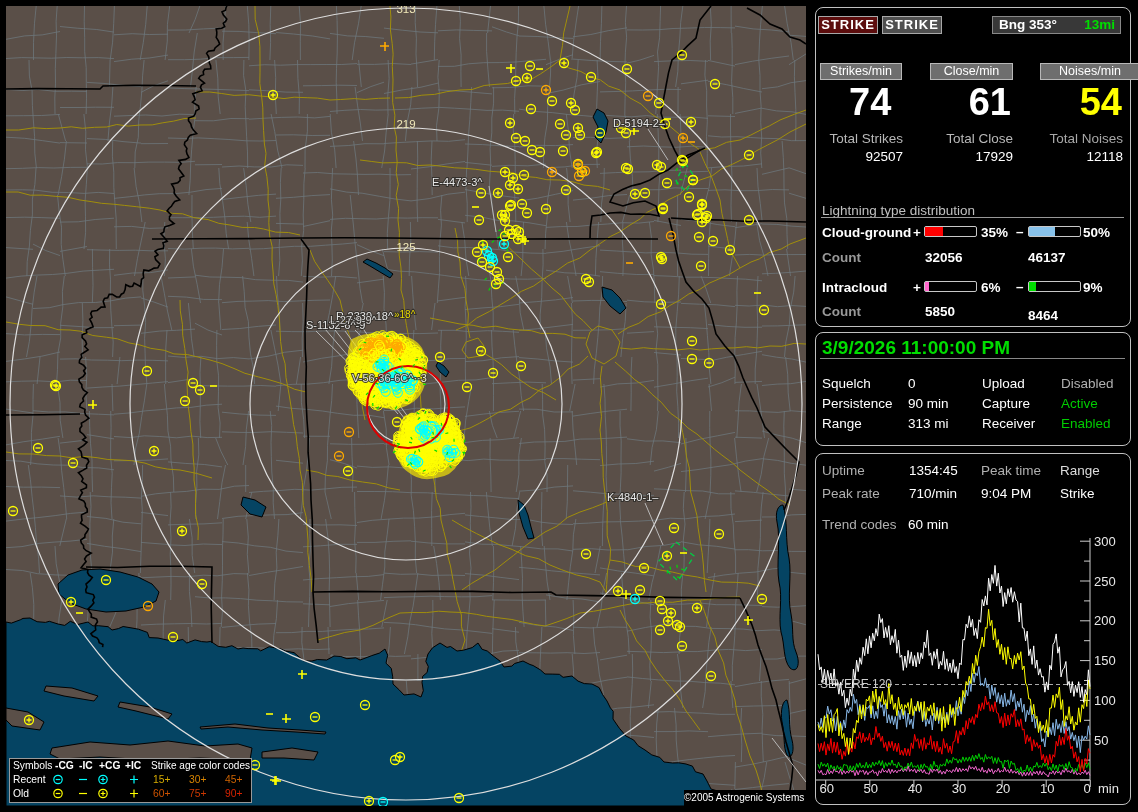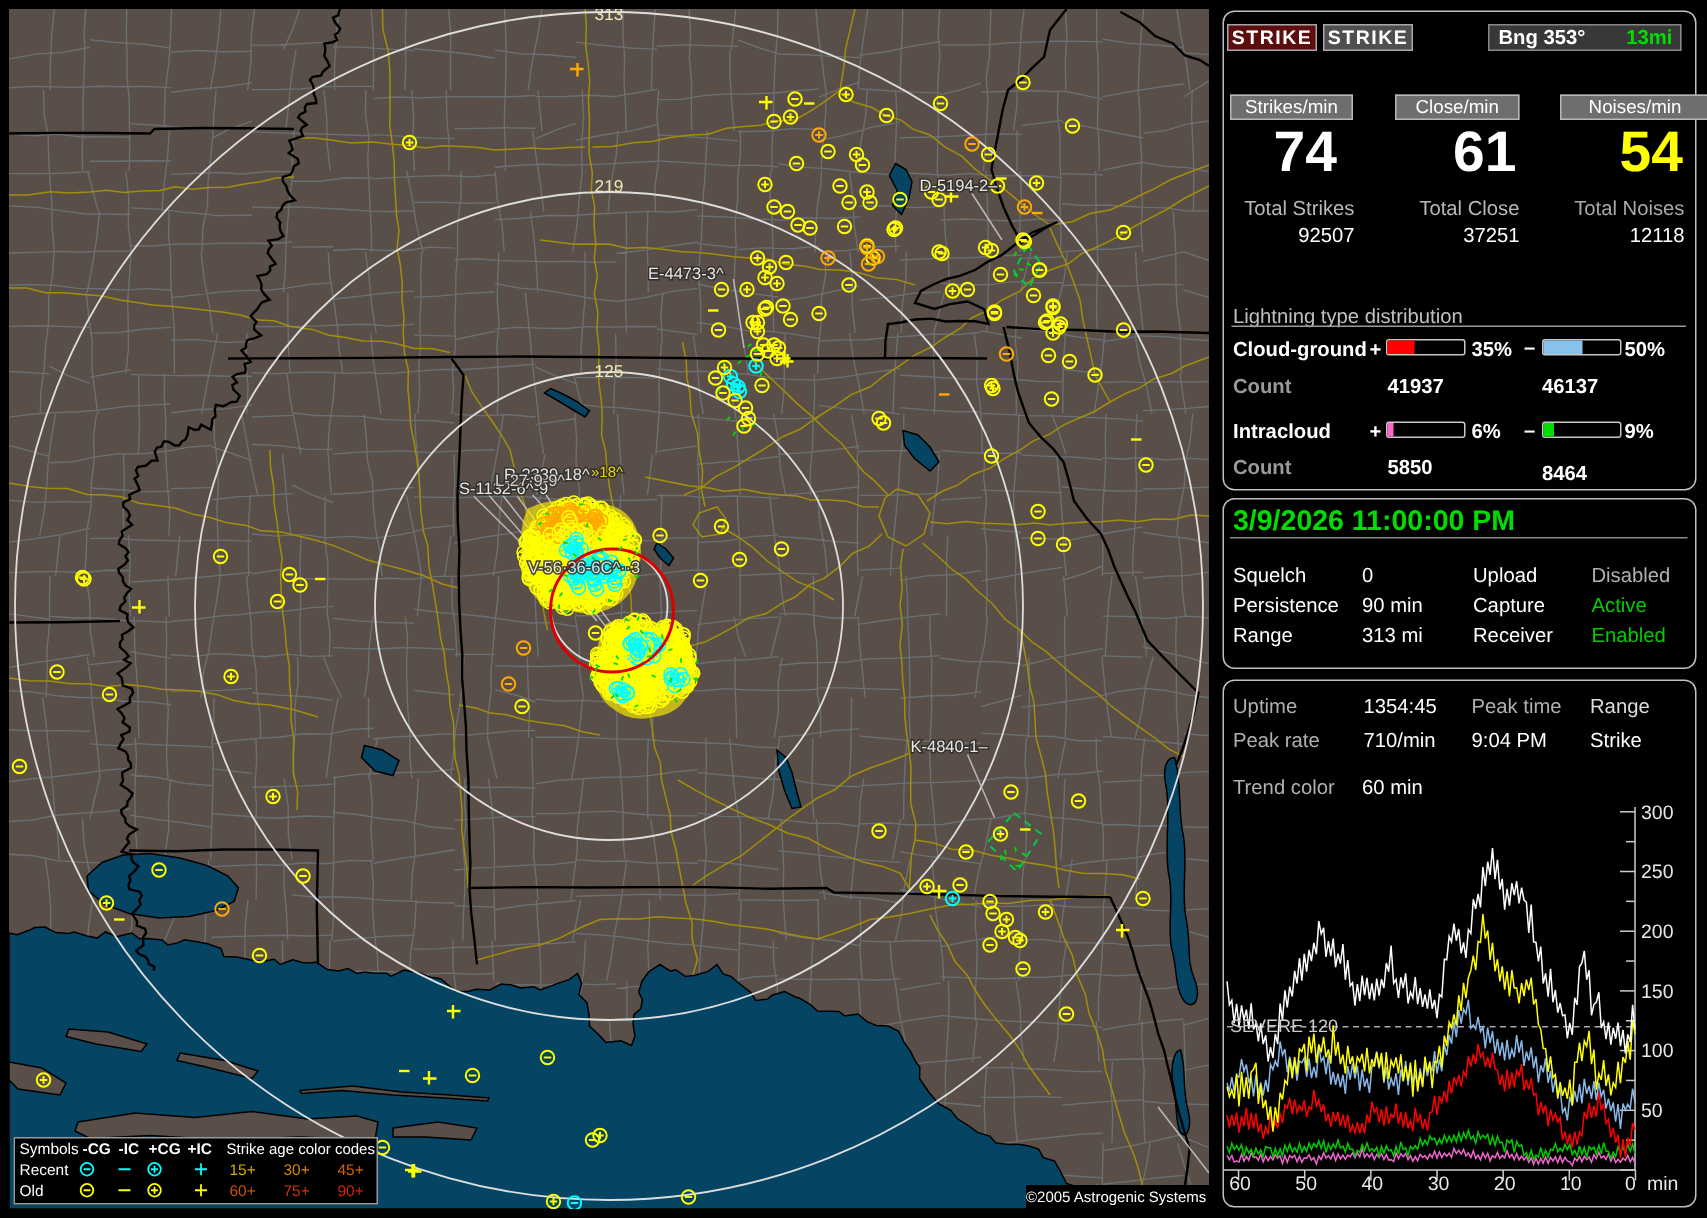--- a/index.html
+++ b/index.html
@@ -1447,33 +1447,33 @@
 <div class="gbox" style="left:820px;top:63px;width:82px">Strikes/min</div>
 <div class="gbox" style="left:930px;top:63px;width:83px">Close/min</div>
 <div class="gbox" style="left:1040px;top:63px;width:100px">Noises/min</div>
 <div class="t" style="left:849px;top:81px;width:100px;color:#fff;font-size:38px;font-weight:bold">74</div>
 <div class="t" style="left:911px;top:81px;width:100px;text-align:right;color:#fff;font-size:38px;font-weight:bold">61</div>
 <div class="t" style="left:1022px;top:81px;width:100px;text-align:right;color:#ffff00;font-size:38px;font-weight:bold">54</div>
 <div class="t" style="left:803px;top:131px;width:100px;text-align:right;color:#b8b8b8;font-size:13.5px">Total Strikes</div>
 <div class="t" style="left:913px;top:131px;width:100px;text-align:right;color:#b8b8b8;font-size:13.5px">Total Close</div>
 <div class="t" style="left:1023px;top:131px;width:100px;text-align:right;color:#a8a8a8;font-size:13.5px">Total Noises</div>
 <div class="t" style="left:803px;top:149px;width:100px;text-align:right;color:#fff;font-size:13.5px">92507</div>
-<div class="t" style="left:913px;top:149px;width:100px;text-align:right;color:#fff;font-size:13.5px">37251</div>
+<div class="t" style="left:913px;top:149px;width:100px;text-align:right;color:#fff;font-size:13.5px">17929</div>
 <div class="t" style="left:1023px;top:149px;width:100px;text-align:right;color:#fff;font-size:13.5px">12118</div>
 <div class="t" style="left:822px;top:203px;color:#c0c0c0;font-size:13.5px">Lightning type distribution</div>
 <div class="t" style="left:821px;top:217px;width:303px;border-top:1px solid #999"></div>
 <div class="t" style="left:822px;top:225px;color:#fff;font-size:13.5px;font-weight:bold">Cloud-ground</div>
 <div class="t" style="left:913px;top:225px;color:#fff;font-size:13.5px;font-weight:bold">+</div>
 <div class="t" style="left:924px;top:226px;width:53px;height:11px;border:1.5px solid #c8c8c8;border-radius:2px"><div style="width:36%;height:100%;background:#ff0000"></div></div>
 <div class="t" style="left:981px;top:225px;color:#fff;font-size:13.5px;font-weight:bold">35%</div>
 <div class="t" style="left:1016px;top:224px;color:#fff;font-size:13.5px;font-weight:bold">–</div>
 <div class="t" style="left:1028px;top:226px;width:53px;height:11px;border:1.5px solid #c8c8c8;border-radius:2px"><div style="width:50%;height:100%;background:#88c2ea"></div></div>
 <div class="t" style="left:1083px;top:225px;color:#fff;font-size:13.5px;font-weight:bold">50%</div>
 <div class="t" style="left:822px;top:250px;color:#999;font-size:13.5px;font-weight:bold">Count</div>
-<div class="t" style="left:925px;top:250px;color:#fff;font-size:13.5px;font-weight:bold">41937</div>
+<div class="t" style="left:925px;top:250px;color:#fff;font-size:13.5px;font-weight:bold">32056</div>
 <div class="t" style="left:1028px;top:250px;color:#fff;font-size:13.5px;font-weight:bold">46137</div>
 <div class="t" style="left:822px;top:280px;color:#fff;font-size:13.5px;font-weight:bold">Intracloud</div>
 <div class="t" style="left:913px;top:280px;color:#fff;font-size:13.5px;font-weight:bold">+</div>
 <div class="t" style="left:924px;top:281px;width:53px;height:11px;border:1.5px solid #c8c8c8;border-radius:2px"><div style="width:8%;height:100%;background:#ff66cc"></div></div>
 <div class="t" style="left:981px;top:280px;color:#fff;font-size:13.5px;font-weight:bold">6%</div>
 <div class="t" style="left:1016px;top:279px;color:#fff;font-size:13.5px;font-weight:bold">–</div>
 <div class="t" style="left:1028px;top:281px;width:53px;height:11px;border:1.5px solid #c8c8c8;border-radius:2px"><div style="width:13%;height:100%;background:#00dd00"></div></div>
 <div class="t" style="left:1083px;top:280px;color:#fff;font-size:13.5px;font-weight:bold">9%</div>
 <div class="t" style="left:822px;top:304px;color:#999;font-size:13.5px;font-weight:bold">Count</div>
 <div class="t" style="left:925px;top:304px;color:#fff;font-size:13.5px;font-weight:bold">5850</div>
@@ -1493,21 +1493,21 @@
 <div class="t" style="left:982px;top:416px;color:#fff;font-size:13.5px">Receiver</div>
 <div class="t" style="left:1061px;top:416px;color:#00cc00;font-size:13.5px">Enabled</div>
 <div class="t" style="left:822px;top:463px;color:#b0b0b0;font-size:13.5px">Uptime</div>
 <div class="t" style="left:909px;top:463px;color:#fff;font-size:13.5px">1354:45</div>
 <div class="t" style="left:981px;top:463px;color:#b0b0b0;font-size:13.5px">Peak time</div>
 <div class="t" style="left:1060px;top:463px;color:#ddd;font-size:13.5px">Range</div>
 <div class="t" style="left:822px;top:486px;color:#b0b0b0;font-size:13.5px">Peak rate</div>
 <div class="t" style="left:909px;top:486px;color:#fff;font-size:13.5px">710/min</div>
 <div class="t" style="left:981px;top:486px;color:#fff;font-size:13.5px">9:04 PM</div>
 <div class="t" style="left:1060px;top:486px;color:#fff;font-size:13.5px">Strike</div>
-<div class="t" style="left:822px;top:517px;color:#b0b0b0;font-size:13.5px">Trend color</div>
+<div class="t" style="left:822px;top:517px;color:#b0b0b0;font-size:13.5px">Trend codes</div>
 <div class="t" style="left:908px;top:517px;color:#fff;font-size:13.5px">60 min</div>
 <svg id="trend" width="320" height="270" viewBox="812 536 320 270">
 <g stroke="#cccccc" stroke-width="1" fill="none">
 <path d="M1090 538V780"></path>
       <path d="M816 780H1090"></path>
       <path d="M1090 780.0h-10"></path>
       <path d="M1090 760.1h-6"></path>
       <path d="M1090 740.2h-10"></path>
       <path d="M1090 720.3h-6"></path>
       <path d="M1090 700.4h-10"></path>

